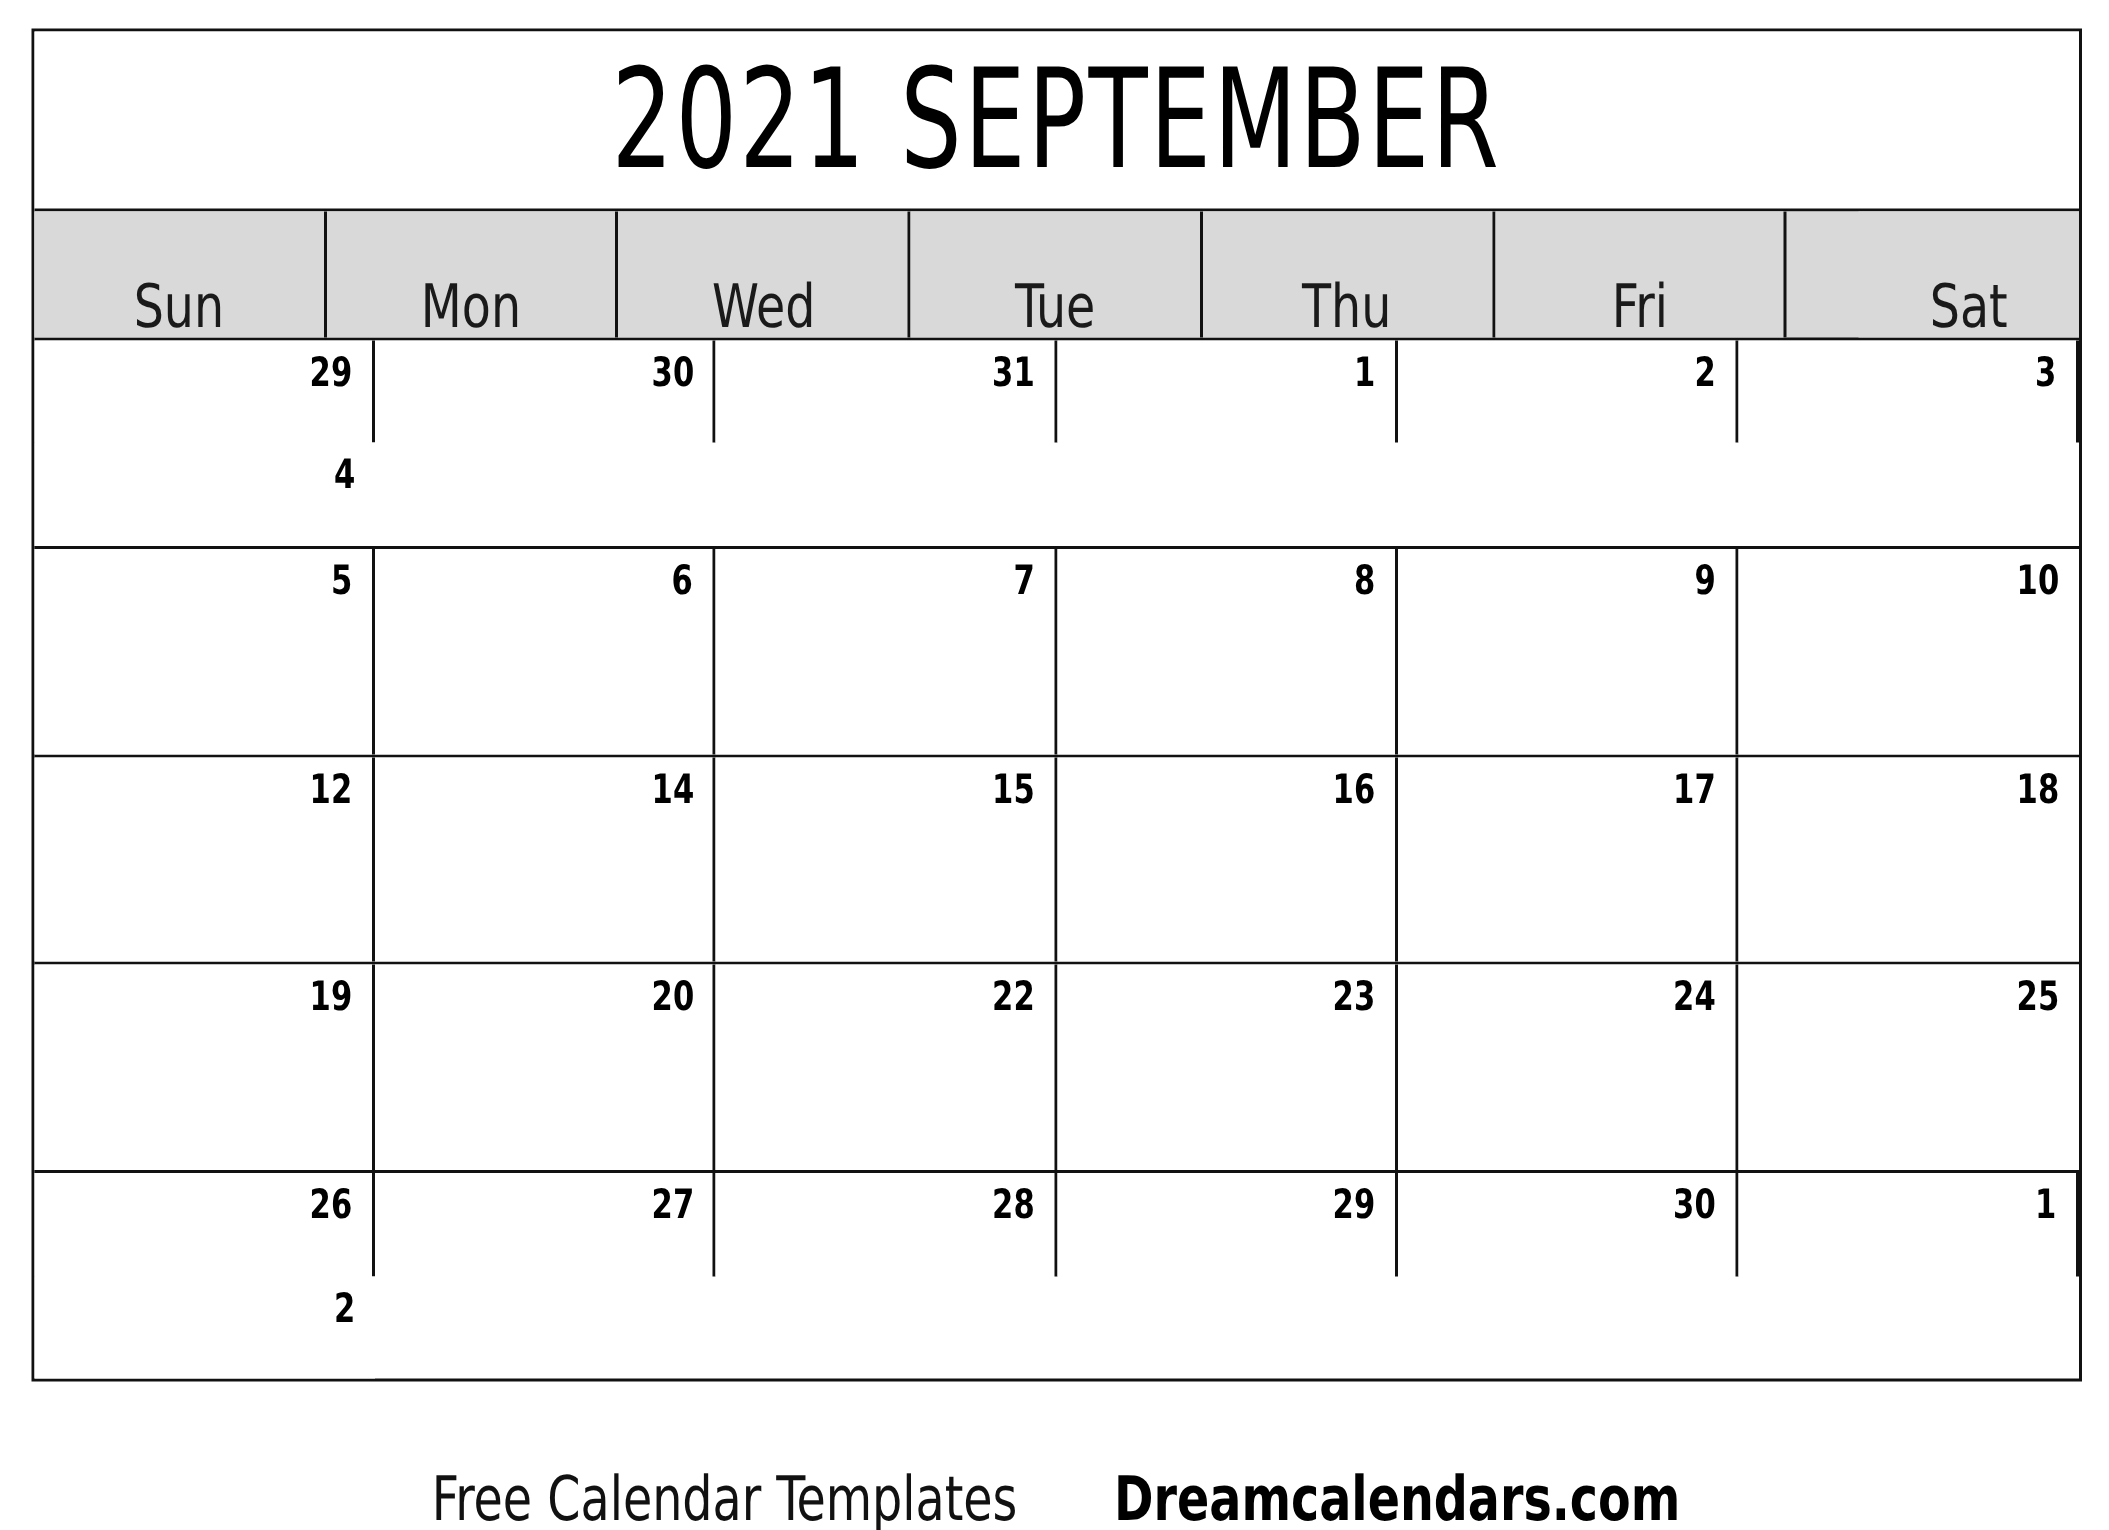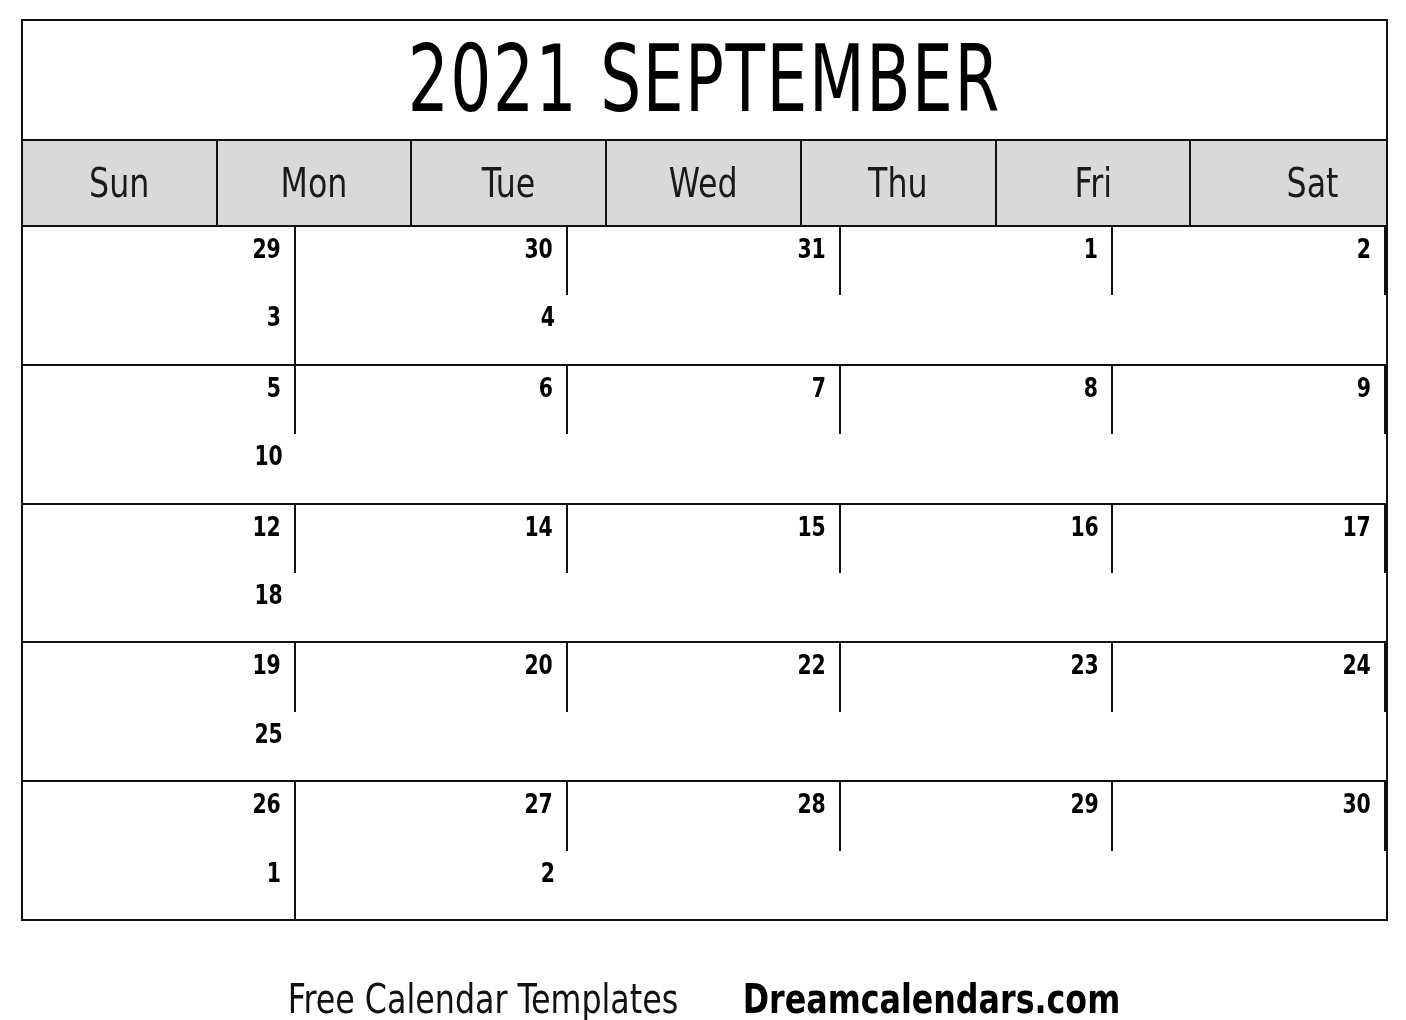--- a/index.html
+++ b/index.html
@@ -69,21 +69,21 @@
     display: grid;
     grid-template-columns: repeat(7, 1fr);
     background: #d9d9d9;
     box-sizing: border-box;
     border-bottom: 2px solid #111111;
   }
   .weekday {
     box-sizing: border-box;
     border-right: 2px solid #111111;
     display: flex;
-    align-items: center;
+    align-items: flex-end;
     justify-content: center;
     background: #d9d9d9;
     overflow: hidden;
   }
   .weekday:last-child { border-right: none; margin-left: 48px; }
   .weekday-label {
     font-family: "DejaVu Sans Condensed", "Liberation Sans Narrow", "Liberation Sans", sans-serif;
     font-size: 40px;
     font-weight: 400;
     line-height: 1;
@@ -95,21 +95,21 @@
 
   
   .weeks {
     flex: 1 1 auto;
     display: flex;
     flex-direction: column;
   }
   .week-row {
     flex: 1 1 0;
     display: grid;
-    grid-template-columns: repeat(5, 1fr);
+    grid-template-columns: repeat(6, 1fr);
     box-sizing: border-box;
     border-bottom: 2px solid #111111;
   }
   .week-row:last-child { border-bottom: none; }
 
   .day-cell {
     box-sizing: border-box;
     border-right: 2px solid #111111;
     background: #ffffff;
     position: relative;
@@ -177,24 +177,24 @@
     </div>
 
     <div class="weekdays">
       <div class="weekday">
         <span class="weekday-label">Sun</span>
       </div>
       <div class="weekday">
         <span class="weekday-label">Mon</span>
       </div>
       <div class="weekday">
+        <span class="weekday-label">Wed</span>
+      </div>
+      <div class="weekday">
         <span class="weekday-label">Tue</span>
-      </div>
-      <div class="weekday">
-        <span class="weekday-label">Wed</span>
       </div>
       <div class="weekday">
         <span class="weekday-label">Thu</span>
       </div>
       <div class="weekday">
         <span class="weekday-label">Fri</span>
       </div>
       <div class="weekday">
         <span class="weekday-label">Sat</span>
       </div>

